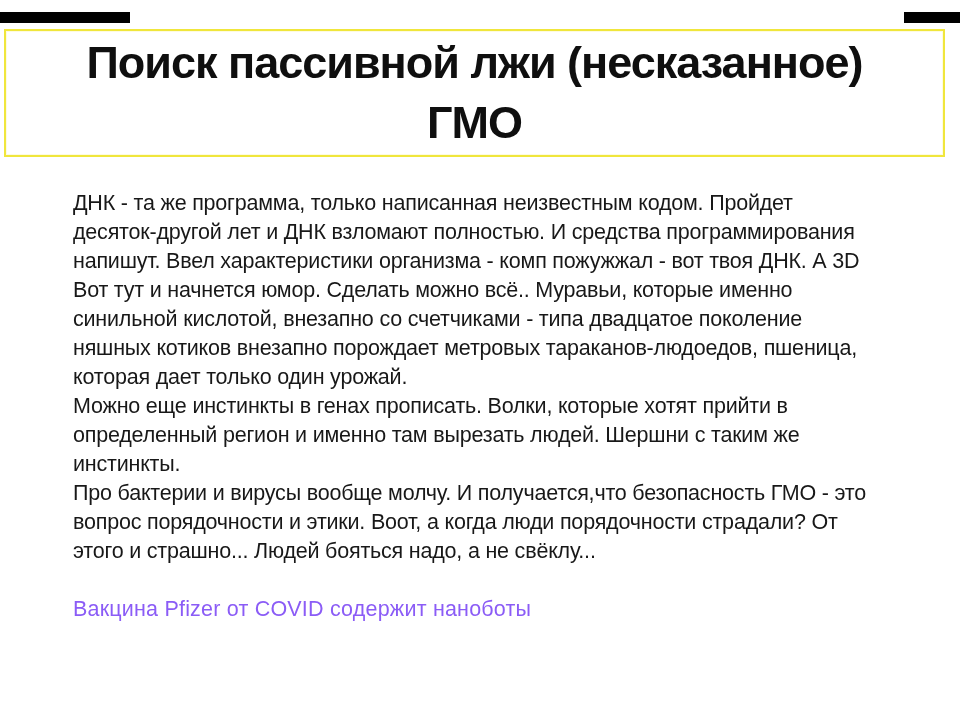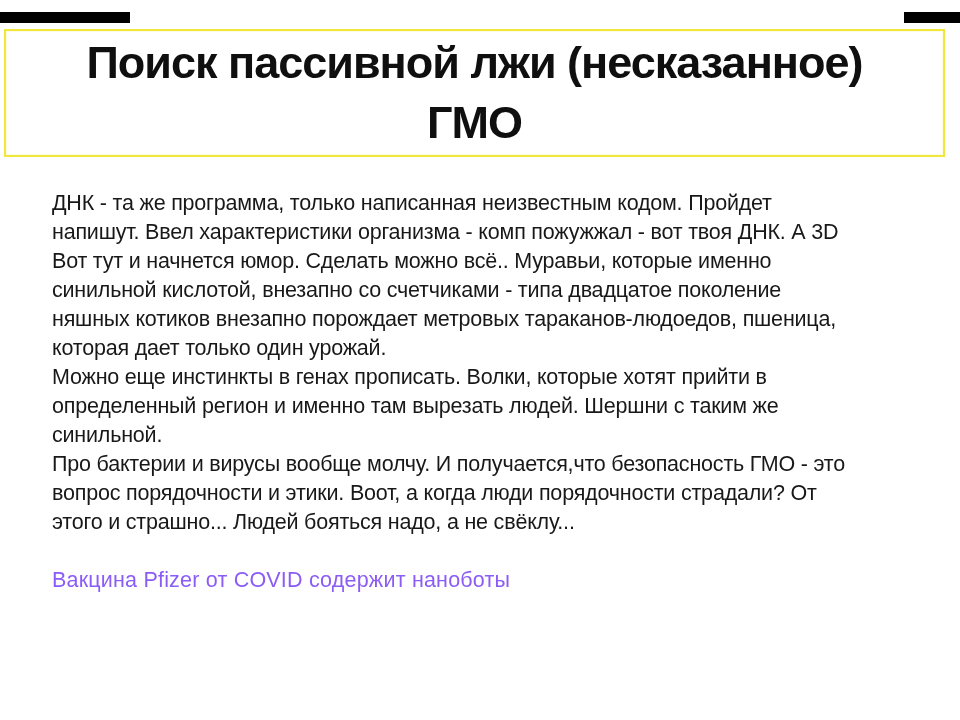--- a/index.html
+++ b/index.html
@@ -42,21 +42,21 @@
     font-size: 45px;
     line-height: 60px;
     font-weight: 700;
     letter-spacing: -1px;
     color: #0f0f0f;
   }
 
   
   .body-block {
     position: absolute;
-    left: 52px;
+    left: 73px;
     top: 177px;
     width: 860px;
     color: #181818;
   }
   .body-line {
     font-size: 21.5px;
     line-height: 29px;
     letter-spacing: -0.2px;
     white-space: nowrap;
   }
@@ -78,27 +78,28 @@
   <div class="corner-mark tr"></div>
   <div class="corner-mark br"></div>
 
   <div class="title-box">
     <div class="title-text">Поиск пассивной лжи (несказанное)</div>
     <div class="title-text">ГМО</div>
   </div>
 
   <div class="body-block">
     <div class="body-line">ДНК - та же программа, только написанная неизвестным кодом. Пройдет</div>
+    <div class="body-line">десяток-другой лет и ДНК взломают полностью. И средства программирования</div>
     <div class="body-line">напишут. Ввел характеристики организма - комп пожужжал - вот твоя ДНК. А 3D</div>
     <div class="body-line">Вот тут и начнется юмор. Сделать можно всё.. Муравьи, которые именно</div>
     <div class="body-line">синильной кислотой, внезапно со счетчиками - типа двадцатое поколение</div>
     <div class="body-line">няшных котиков внезапно порождает метровых тараканов-людоедов, пшеница,</div>
     <div class="body-line">которая дает только один урожай.</div>
     <div class="body-line">Можно еще инстинкты в генах прописать. Волки, которые хотят прийти в</div>
     <div class="body-line">определенный регион и именно там вырезать людей. Шершни с таким же</div>
-    <div class="body-line">синильной.</div>
+    <div class="body-line">инстинкты.</div>
     <div class="body-line">Про бактерии и вирусы вообще молчу. И получается,что безопасность ГМО - это</div>
     <div class="body-line">вопрос порядочности и этики. Воот, а когда люди порядочности страдали? От</div>
     <div class="body-line">этого и страшно... Людей бояться надо, а не свёклу...</div>
     <div class="footer-line">Вакцина Pfizer от COVID содержит наноботы</div>
   </div>
 
 </div>
 
 </body></html>

